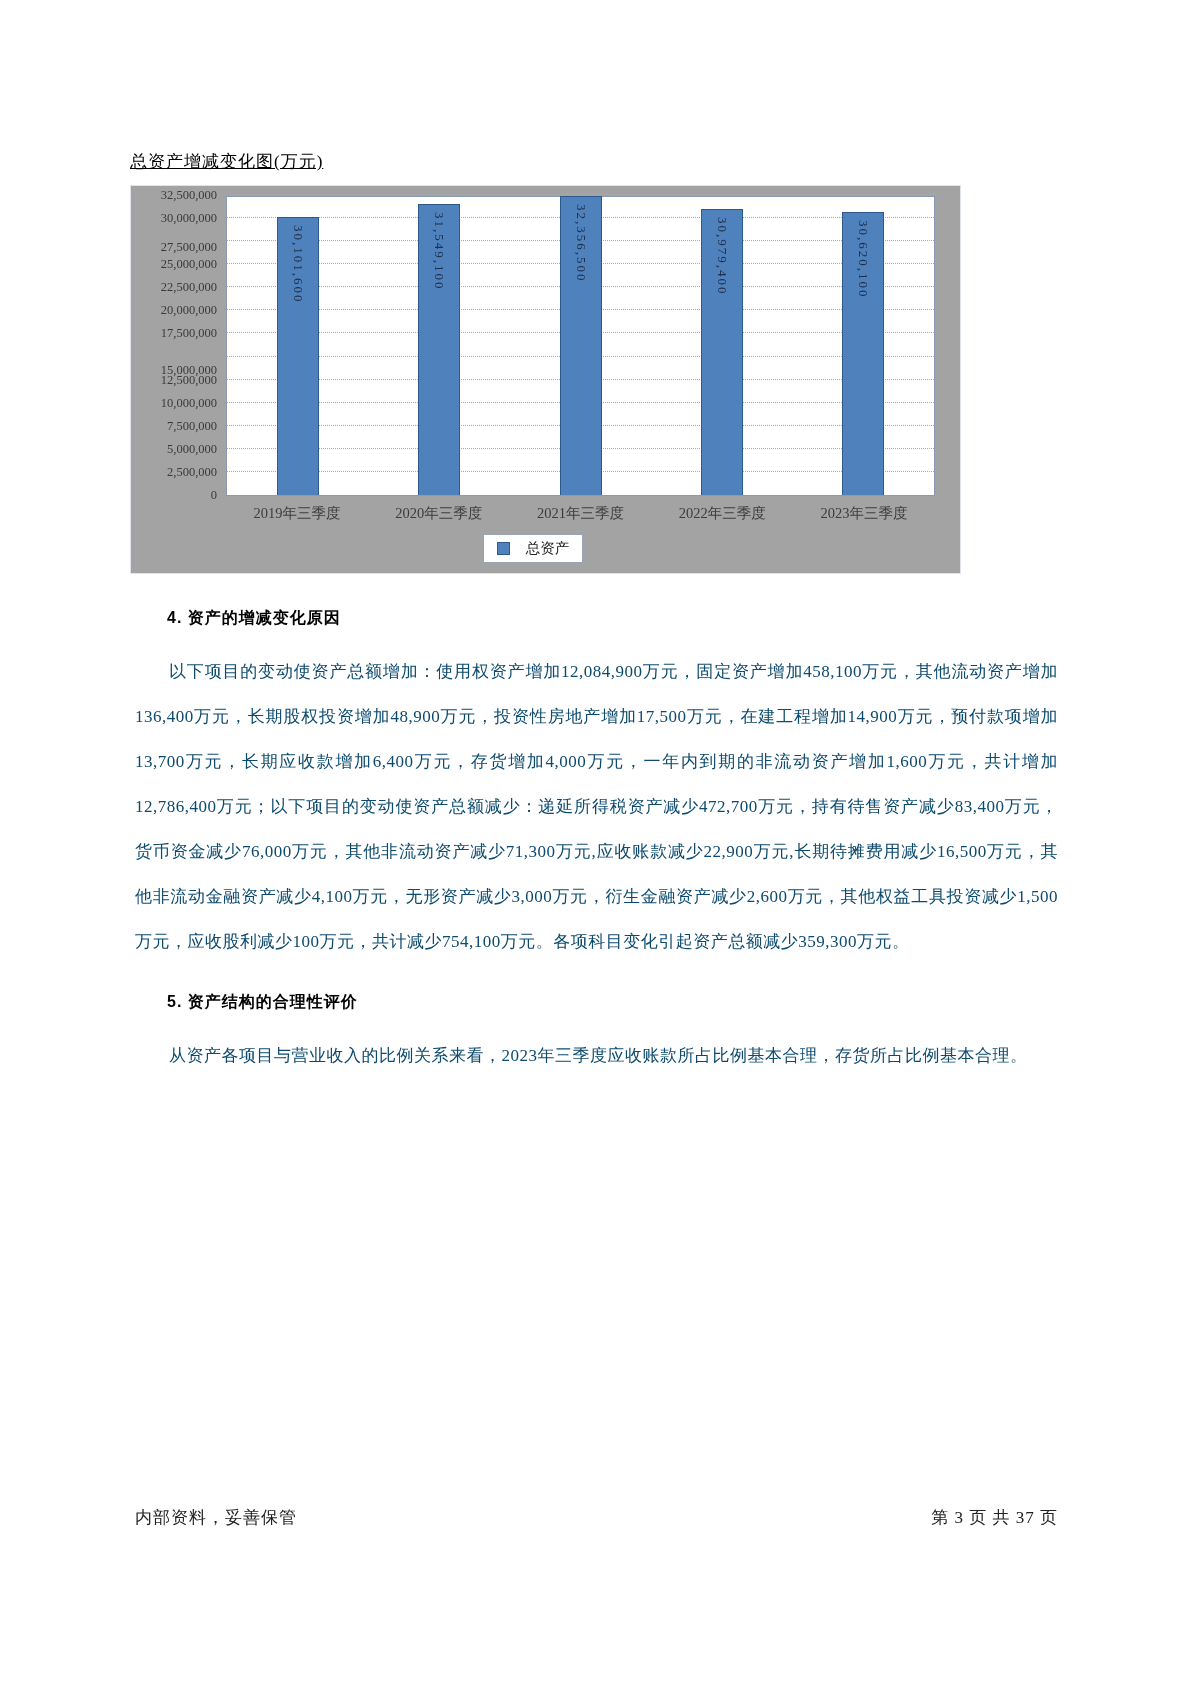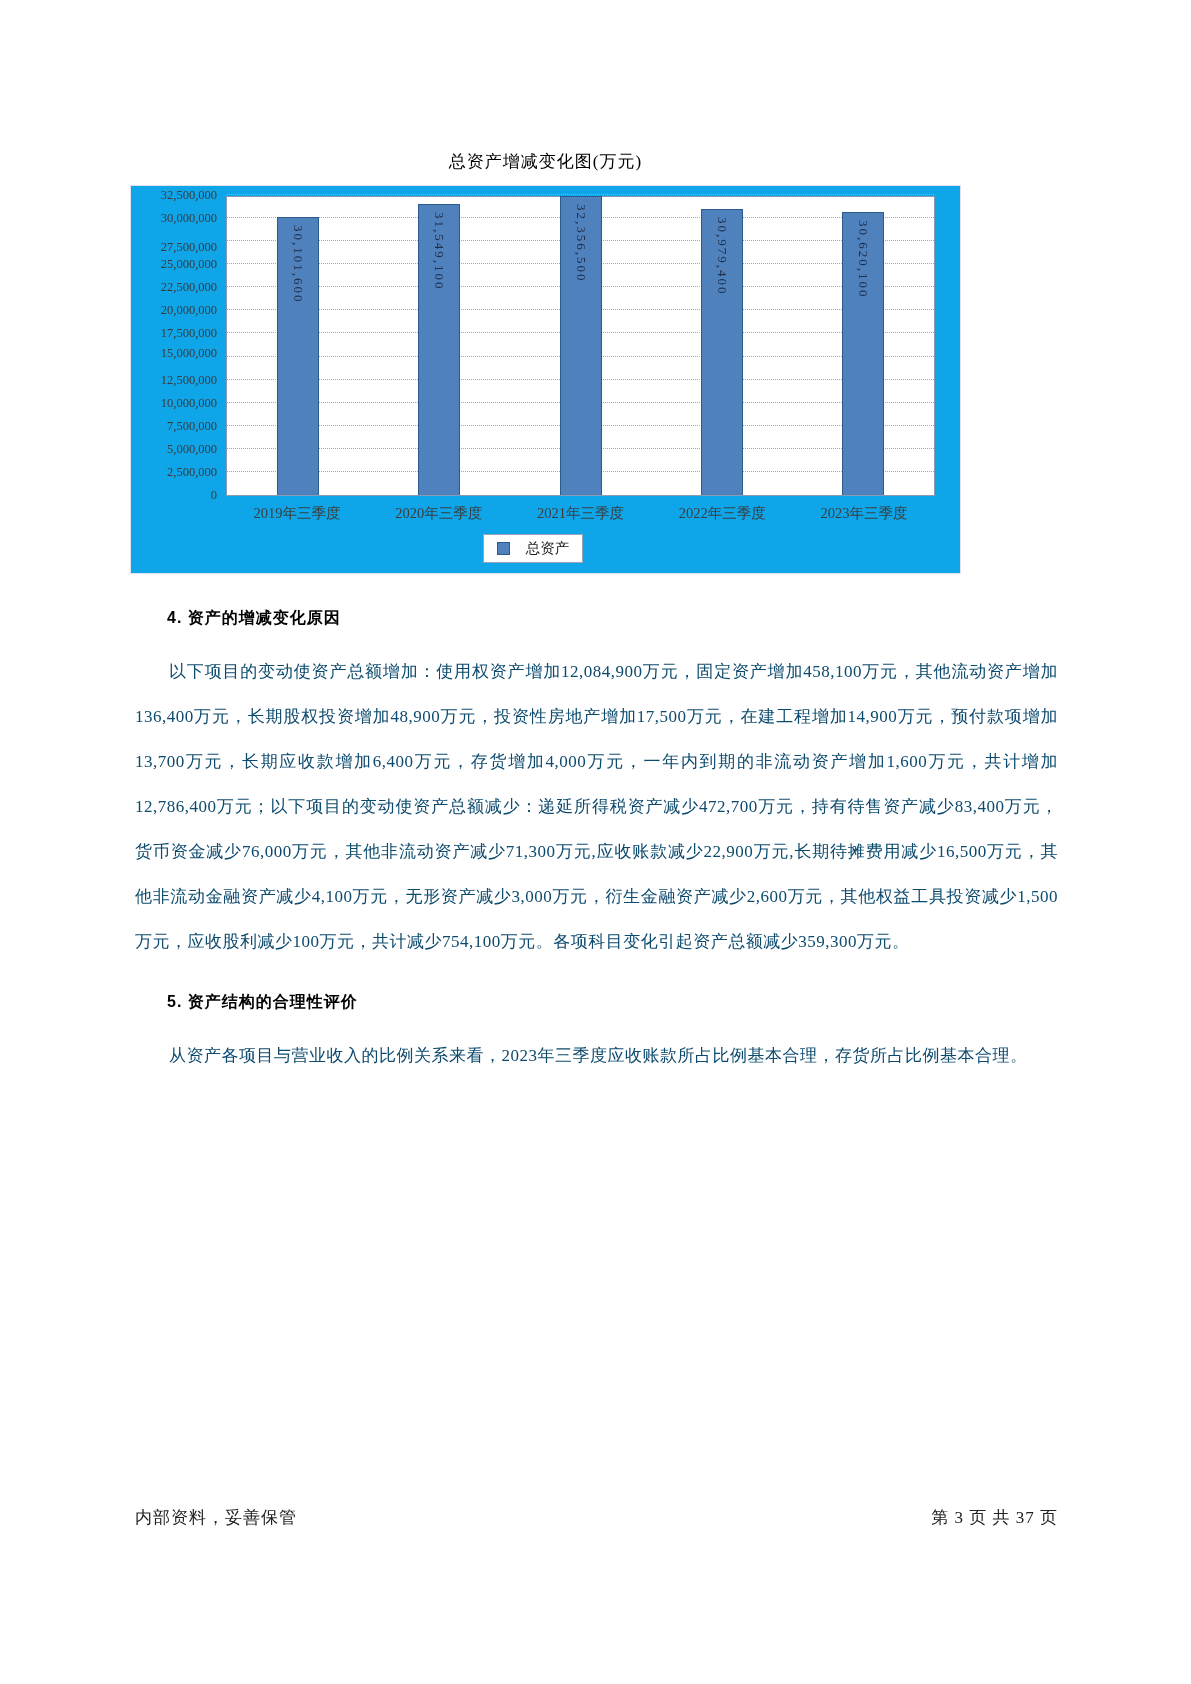--- a/index.html
+++ b/index.html
@@ -2,22 +2,22 @@
 <html><head>
 <meta charset="utf-8">
 <style>
   * { margin:0; padding:0; box-sizing:border-box; }
   html,body { background:#ffffff; }
   body { font-family:"Liberation Serif","DejaVu Serif",serif; }
   .page { position:relative; width:1191px; height:1684px; margin:0 auto; background:#ffffff; overflow:hidden; }
 
   
   .chart-block { position:absolute; left:130px; top:150px; width:831px; }
-  .chart-title { text-align:center; font-size:17px; color:#000; margin-bottom:12px; letter-spacing:1px; }
-  .chart-frame { border:1px solid #dfe3ee; padding:10px 25px 10px 0; background:#0ea5e9; }
+  .chart-title { font-size:17px; color:#000; margin-bottom:12px; letter-spacing:1px;text-decoration:underline; }
+  .chart-frame { border:1px solid #dfe3ee; padding:10px 25px 10px 0; background:#a3a3a3; }
   .plot-row { display:flex; }
   .y-axis { position:relative; width:95px; height:300px; }
   .ytick { position:absolute; right:9px; font-size:12.5px; color:#3a3a3a; white-space:nowrap; }
   .plot-area { position:relative; flex:1; height:300px; border:1px solid #8a9ab5; background:#fff; }
   .gridline { position:absolute; left:0; right:0; height:0; border-top:1px dotted #9fa8c0; }
   .bars-row { position:absolute; left:0; right:0; top:0; bottom:0; display:flex; align-items:flex-end; }
   .bar-slot { flex:1; display:flex; justify-content:center; align-items:flex-end; height:100%; }
   .bar { position:relative; width:42px; border:1px solid #2c5a8c; border-bottom:none; }
   .bar-label { position:absolute; top:7px; left:50%; transform:translateX(-50%); writing-mode:vertical-rl;
                font-size:13px; color:#20304c; white-space:nowrap; letter-spacing:2px; }
@@ -49,21 +49,21 @@
     <div class="chart-frame">
       <div class="plot-row">
         <div class="y-axis">
             <div class="ytick" style="bottom: 293px;">32,500,000</div>
             <div class="ytick" style="bottom: 269.923px;">30,000,000</div>
             <div class="ytick" style="bottom: 241px;">27,500,000</div>
             <div class="ytick" style="bottom: 223.769px;">25,000,000</div>
             <div class="ytick" style="bottom: 200.692px;">22,500,000</div>
             <div class="ytick" style="bottom: 177.615px;">20,000,000</div>
             <div class="ytick" style="bottom: 154.538px;">17,500,000</div>
-            <div class="ytick" style="bottom: 135px; margin-left: 18px;">15,000,000</div>
+            <div class="ytick" style="bottom: 118px; margin-left: 18px;">15,000,000</div>
             <div class="ytick" style="bottom: 108.385px;">12,500,000</div>
             <div class="ytick" style="bottom: 85.3077px;">10,000,000</div>
             <div class="ytick" style="bottom: 62.2308px;">7,500,000</div>
             <div class="ytick" style="bottom: 39.1538px;">5,000,000</div>
             <div class="ytick" style="bottom: 16.0769px;">2,500,000</div>
             <div class="ytick" style="bottom: -7px;">0</div>
           </div>
         <div class="plot-area">
             <div class="gridline" style="bottom: 300px;"></div>
             <div class="gridline" style="bottom: 276.923px;"></div>

